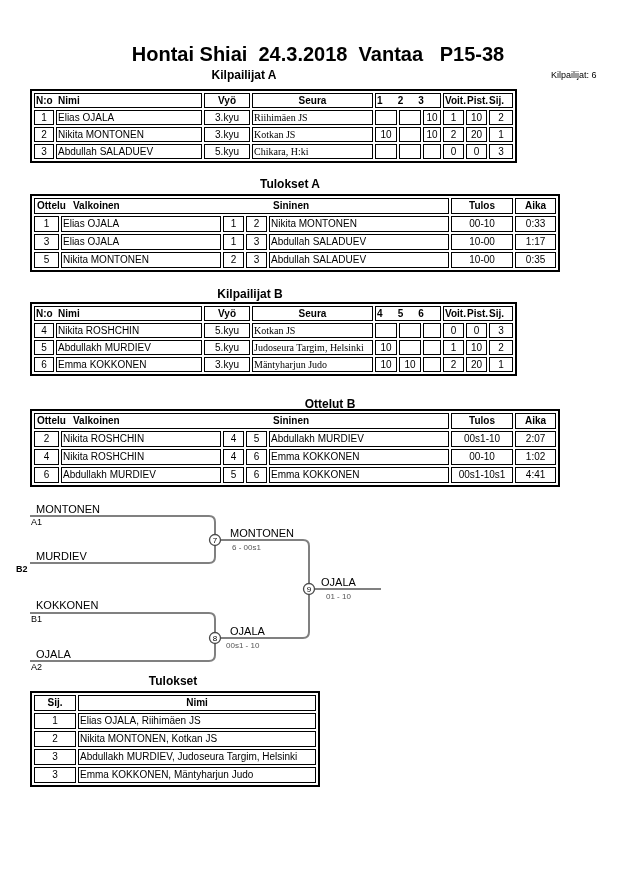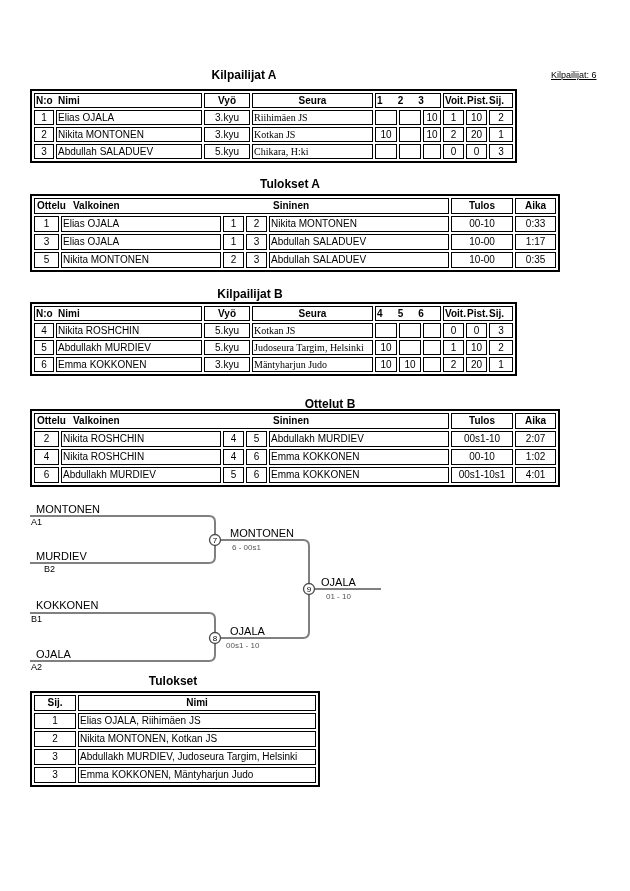--- a/index.html
+++ b/index.html
@@ -4,21 +4,21 @@
 <style>
   html,body { margin:0; padding:0; background:#fff; }
   .page {
     position:relative; width:630px; height:891px; background:#fff;
     font-family:"Liberation Sans", sans-serif; color:#000; overflow:hidden;
   }
   .title {
     position:absolute; left:318px; top:43px; transform:translateX(-50%);
     font-size:20px; font-weight:bold; white-space:pre; letter-spacing:0px;
   }
-  .count { position:absolute; left:551px; top:70px; font-size:9px;text-decoration:underline; }
+  .count { position:absolute; left:551px; top:70px; font-size:9px; }
   .sec-h {
     position:absolute; transform:translateX(-50%);
     font-size:12px; font-weight:bold; white-space:nowrap;
   }
   table.grid {
     position:absolute; border-collapse:separate; border-spacing:2px;
     background:#fff; border:2px solid #000; table-layout:fixed;
   }
   .grid td {
     border:1px solid #000; font-size:10px; line-height:12px; height:13px;
@@ -36,20 +36,21 @@
   .bracket-svg { position:absolute; left:0; top:495px; }
   .bname  { position:absolute; font-size:11px; white-space:nowrap; }
   .bseed  { position:absolute; font-size:9px;  white-space:nowrap; }
   .bscore { position:absolute; font-size:8px; color:#555; white-space:nowrap; }
 </style>
 </head>
 <body>
 
 <div class="page">
 
+  <div class="title">Hontai Shiai  24.3.2018  Vantaa   P15-38</div>
   <div class="count">Kilpailijat: 6</div>
 
   <div class="sec-h" style="left:244px; top:68px;">Kilpailijat A</div>
   <div class="sec-h" style="left:290px; top:177px;">Tulokset A</div>
   <div class="sec-h" style="left:250px; top:287px;">Kilpailijat B</div>
   <div class="sec-h" style="left:290px; top:397px;margin-left:40px;">Ottelut B</div>
   <div class="sec-h" style="left:173px; top:674px;">Tulokset</div>
 
   <table class="grid" style="left:30px; top:89px; width:487px;">
     <colgroup>
@@ -307,21 +308,21 @@
           <td class="c">00-10</td>
           <td class="c">1:02</td>
         </tr>
         <tr>
           <td class="c">6</td>
           <td class="l">Abdullakh MURDIEV</td>
           <td class="c">5</td>
           <td class="c">6</td>
           <td class="l">Emma KOKKONEN</td>
           <td class="c">00s1-10s1</td>
-          <td class="c">4:01</td>
+          <td class="c">4:41</td>
         </tr>
       </tbody>
   </table>
 
   <svg class="bracket-svg" width="630" height="190" viewBox="0 0 630 190">
     <g fill="none" stroke="#808080" stroke-width="2">
       <path d="M30,21 H209 Q215,21 215,27 V40"></path>
       <path d="M30,68 H209 Q215,68 215,62 V50"></path>
       <path d="M220.5,45 H303 Q309,45 309,51 V88"></path>
       <path d="M30,118 H209 Q215,118 215,124 V138"></path>
@@ -337,21 +338,21 @@
     <g fill="#000" font-size="8" text-anchor="middle" font-family="Liberation Sans, sans-serif">
       <text x="215" y="48">7</text>
       <text x="215" y="146">8</text>
       <text x="309" y="97">9</text>
     </g>
   </svg>
 
   <div class="bname" style="left:36px; top:503px;">MONTONEN</div>
   <div class="bseed" style="left:31px; top:517px;">A1</div>
   <div class="bname" style="left:36px; top:550px;">MURDIEV</div>
-  <div class="bseed" style="left:44px; top:564px;">B2</div>
+  <div class="bseed" style="left:16px; top:564px;font-weight:bold;">B2</div>
   <div class="bname" style="left:36px; top:599px;">KOKKONEN</div>
   <div class="bseed" style="left:31px; top:614px;">B1</div>
   <div class="bname" style="left:36px; top:648px;">OJALA</div>
   <div class="bseed" style="left:31px; top:662px;">A2</div>
 
   <div class="bname" style="left:230px; top:527px;">MONTONEN</div>
   <div class="bscore" style="left:232px; top:543px;">6 - 00s1</div>
   <div class="bname" style="left:230px; top:625px;">OJALA</div>
   <div class="bscore" style="left:226px; top:641px;">00s1 - 10</div>
   <div class="bname" style="left:321px; top:576px;">OJALA</div>

